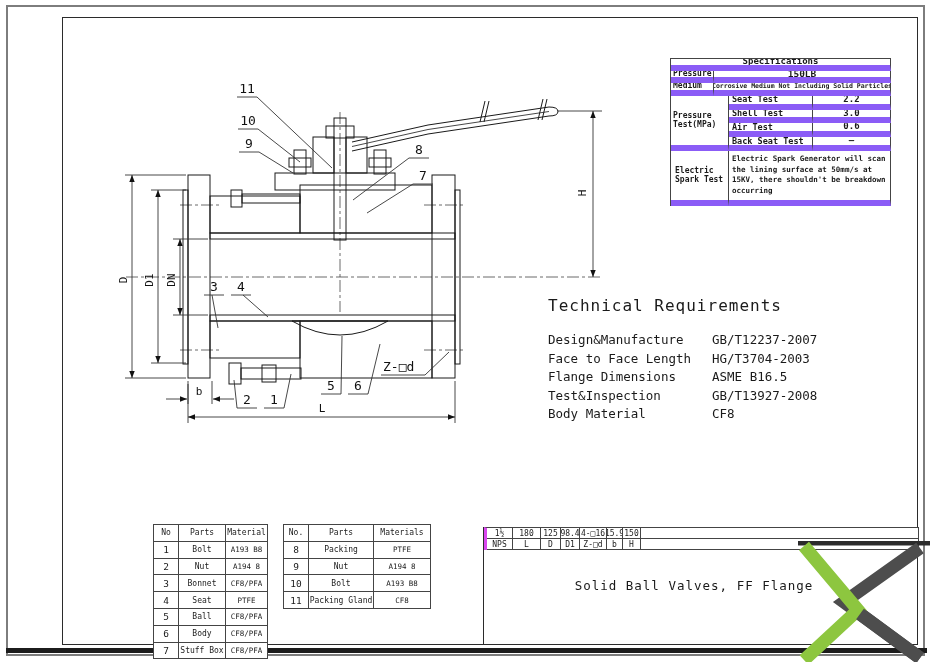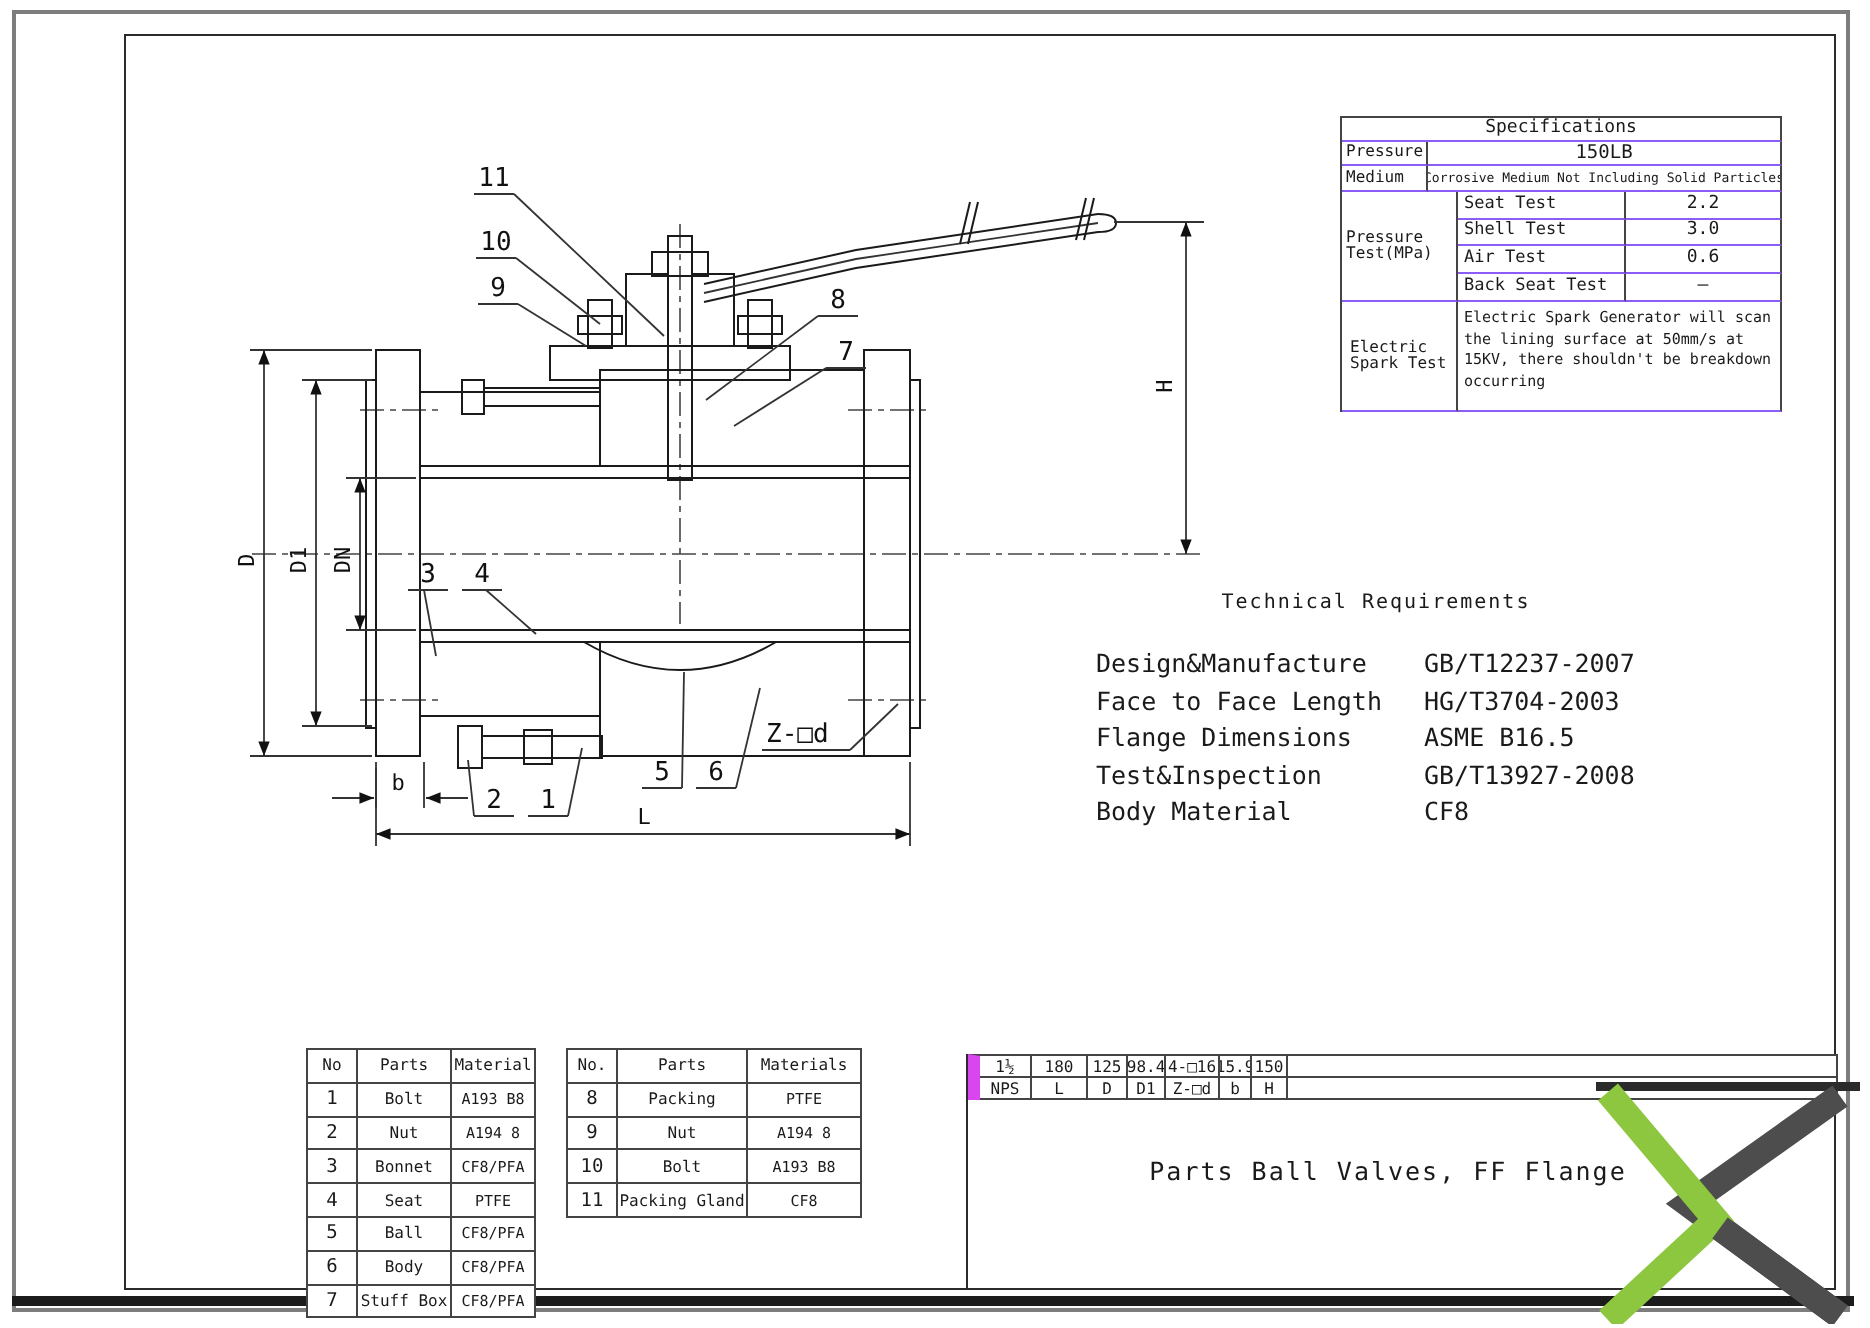--- a/index.html
+++ b/index.html
@@ -13,58 +13,58 @@
   svg .thin{stroke:#333;stroke-width:0.9;fill:none;}
   svg .cl{stroke:#444;stroke-width:0.8;fill:none;stroke-dasharray:12 3 3 3;}
   svg text.co{font-family:"DejaVu Sans Mono",monospace;font-size:13px;fill:#111;}
   svg text.dimtext{font-family:"DejaVu Sans Mono",monospace;font-size:11px;fill:#111;}
 
   
   .specs{position:absolute;left:670px;top:58px;width:220px;display:grid;
          grid-template-columns:43px 15px 84px 78px;
          grid-template-rows:12px 12px 13px 13.5px 13.5px 14px 14px 55px;
          border-top:1px solid #444;border-left:1px solid #444;font-size:8px;background:#fff;}
-  .sp-cell{border-right:1px solid #444;border-bottom:1px solid #8b5cf6;display:flex;align-items:center;justify-content:center;
-           overflow:hidden;line-height:1.05;}
+  .sp-cell{border-right:1px solid #444;border-bottom:6px solid #8b5cf6;display:flex;align-items:center;justify-content:center;
+           overflow:hidden;line-height:1.05;font-weight:bold;}
   .sp-title{grid-column:1/5;font-size:9px;}
   .sp-plabel{grid-column:1/2;justify-content:flex-start;padding-left:2px;}
   .sp-pvalue{grid-column:2/5;font-size:9.5px;}
   .sp-mlabel{grid-column:1/2;justify-content:flex-start;padding-left:2px;}
   .sp-mvalue{grid-column:2/5;font-size:6.5px;white-space:nowrap;}
   .sp-ptest{grid-column:1/3;grid-row:4/8;font-size:8px;padding-left:2px;justify-content:flex-start;text-align:left;}
   .sp-elabel{grid-column:1/3;grid-row:8/9;font-size:8px;padding-left:4px;justify-content:flex-start;text-align:left;}
   .sp-etext{grid-column:3/5;grid-row:8/9;font-size:7.5px;line-height:10.5px;align-items:flex-start;justify-content:flex-start;
             text-align:left;padding:3px 3px;}
   .sp-trow,.sp-trowi{display:contents;}
   .sp-tname{grid-column:3/4;justify-content:flex-start;padding-left:3px;font-size:8.5px;}
   .sp-tval{grid-column:4/5;font-size:9px;}
 
   
   .techreq{position:absolute;left:548px;top:296px;width:334px;}
-  .tr-title{width:280px;text-align:center;font-size:10px;letter-spacing:1px;}
+  .tr-title{width:280px;text-align:left;font-size:16px;letter-spacing:1px;}
   .tr-items{margin-top:17px;}
   .tr-item{height:18.6px;font-size:12.5px;white-space:nowrap;}
   .tr-label{display:inline-block;width:164px;}
 
   
   .parts{position:absolute;top:524px;display:grid;border-top:1px solid #444;border-left:1px solid #444;
          grid-auto-rows:16.8px;background:#fff;}
   .parts1{left:153px;grid-template-columns:25px 47px 42px;}
   .parts2{left:283px;grid-template-columns:25px 65px 57px;}
   .pt-cell{border-right:1px solid #444;border-bottom:1px solid #444;display:flex;align-items:center;justify-content:center;
            font-size:8px;overflow:hidden;white-space:nowrap;}
   .pt-head{font-size:8px;}
   .pt-row,.pt-rowi{display:contents;}
   .pt-rowi .pt-cell:first-child{font-size:9.5px;}
   .pt-rowi .pt-cell:last-child{font-size:7.5px;}
 
   
   .titleblock{position:absolute;left:483px;top:527px;width:435px;height:118px;border-left:1px solid #2b2b2b;box-sizing:border-box;}
   .dimtable{display:grid;grid-template-columns:26px 28px 20px 19px 27px 16px 18px 1fr;grid-auto-rows:11px;
-            border-top:1px solid #444;border-left:6px solid #d946ef;width:435px;box-sizing:border-box;background:#fff;}
+            border-top:1px solid #444;border-left:3px solid #d946ef;width:435px;box-sizing:border-box;background:#fff;}
   .dimrow{display:contents;}
   .dimcell{border-right:1px solid #444;border-bottom:1px solid #444;display:flex;align-items:center;justify-content:center;
            font-size:8px;overflow:hidden;white-space:nowrap;}
   .product-title{position:absolute;left:0;top:51px;width:420px;text-align:center;font-size:12.5px;letter-spacing:1px;white-space:nowrap;}
   .model{position:absolute;left:0;top:82px;width:420px;text-align:center;font-size:10.5px;white-space:nowrap;}
 
   
   .logo{position:absolute;left:786px;top:534px;width:146px;height:128px;z-index:5;}
 </style>
 </head>
@@ -349,21 +349,21 @@
         <div class="pt-cell">Packing Gland</div>
         <div class="pt-cell">CF8</div>
       </div></div>
   </div>
 
   <div class="titleblock">
     <div class="dimtable">
       <div class="dimrow"><div class="dimcell">1½</div><div class="dimcell">180</div><div class="dimcell">125</div><div class="dimcell">98.4</div><div class="dimcell">4-□16</div><div class="dimcell">15.9</div><div class="dimcell">150</div><div class="dimcell"></div></div>
       <div class="dimrow"><div class="dimcell">NPS</div><div class="dimcell">L</div><div class="dimcell">D</div><div class="dimcell">D1</div><div class="dimcell">Z-□d</div><div class="dimcell">b</div><div class="dimcell">H</div><div class="dimcell"></div></div>
     </div>
-    <div class="product-title">Parts Ball Valves, FF Flange</div>
+    <div class="product-title">Solid Ball Valves, FF Flange</div>
   </div>
 
   <div class="logo">
     <svg viewBox="0 0 146 128" width="146" height="128">
       <rect x="12" y="7" width="132" height="4.5" fill="#2b2b2b"></rect>
       <path d="M134,14 L58,68 L134,124" fill="none" stroke-width="13" stroke="#4d4d4d"></path>
       <path d="M18,12 L72,76 L18,126" fill="none" stroke-width="13" stroke="#8dc63f"></path>
       <path d="M74,80 L134,124" fill="none" stroke-width="13" stroke="#4d4d4d"></path>
     </svg>
   </div>

